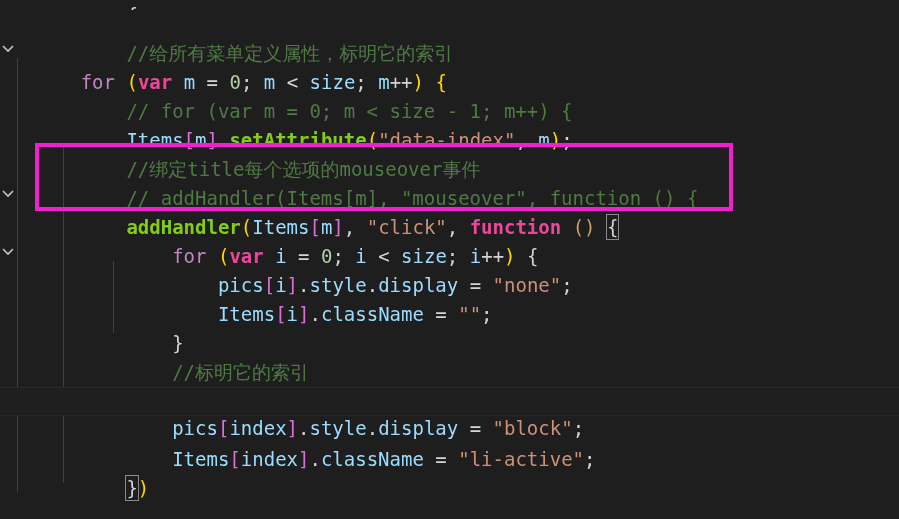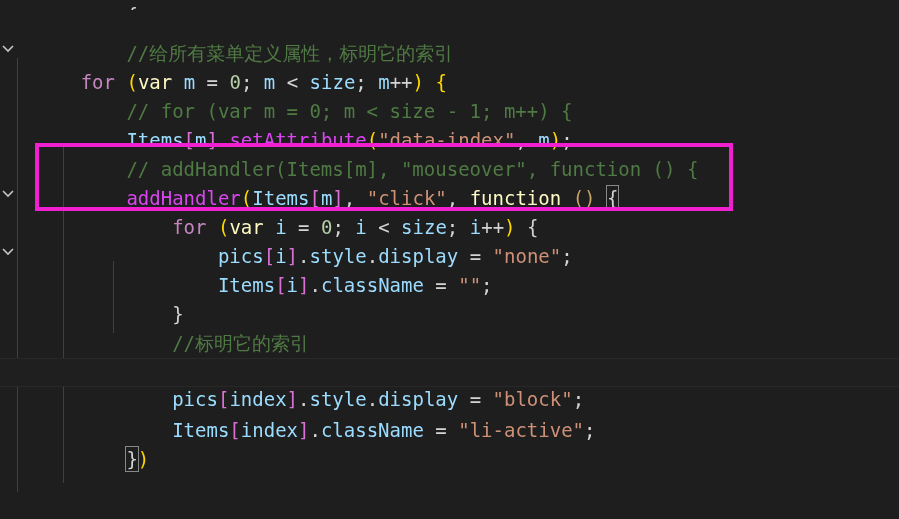--- a/index.html
+++ b/index.html
@@ -49,23 +49,23 @@
     border-top: 1px solid #282828;
     border-bottom: 1px solid #282828;
     background: #1f1f1f;
     height: 29px;
     line-height: 27px;
   }
 
   
   .t-comment   { color: #4f7a43; }
   .t-keyword   { color: #c586c0; margin-top: 47px; }   
-  .t-blue      { color: #fef9c3; }   
+  .t-blue      { color: #ec4899; font-weight: bold; }   
   .t-var       { color: #9cdcfe; }   
-  .t-func      { color: #d946ef; }   
+  .t-func      { color: #84cc16; font-weight: bold; }   
   .t-string    { color: #ce9178; }   
   .t-num       { color: #b5cea8; }   
   .t-punct     { color: #d4d4d4; }
   .t-brk1      { color: #ffd700; }
   .t-brk2      { color: #da70d6; }
   .t-paren     { color: #c8a165; }
 
   
   .brk-match {
     outline: 1px solid #888888;
@@ -138,20 +138,23 @@
     </div>
 
     <div class="code-line">
       <span class="t-comment">    // for (var m = 0; m &lt; size - 1; m++) {</span>
     </div>
 
     <div class="code-line">
       <span class="t-punct">    </span><span class="t-var">Items</span><span class="t-brk2">[</span><span class="t-var">m</span><span class="t-brk2">]</span><span class="t-punct">.</span><span class="t-func">setAttribute</span><span class="t-brk1">(</span><span class="t-string">"data-index"</span><span class="t-punct">, </span><span class="t-var">m</span><span class="t-brk1">)</span><span class="t-punct">;</span>
     </div>
 
+    <div class="code-line">
+      <span class="t-comment">    //绑定title每个选项的mouseover事件</span>
+    </div>
 
     <div class="code-line">
       <span class="t-comment">    // addHandler(Items[m], "mouseover", function () {</span>
     </div>
 
     <div class="code-line">
       <span class="t-punct">    </span><span class="t-func">addHandler</span><span class="t-brk1">(</span><span class="t-var">Items</span><span class="t-brk2">[</span><span class="t-var">m</span><span class="t-brk2">]</span><span class="t-punct">, </span><span class="t-string">"click"</span><span class="t-punct">, </span><span class="t-blue">function</span><span class="t-punct"> </span><span class="t-paren">()</span><span class="t-punct"> </span><span class="t-punct brk-match">{</span>
     </div>
 
 

